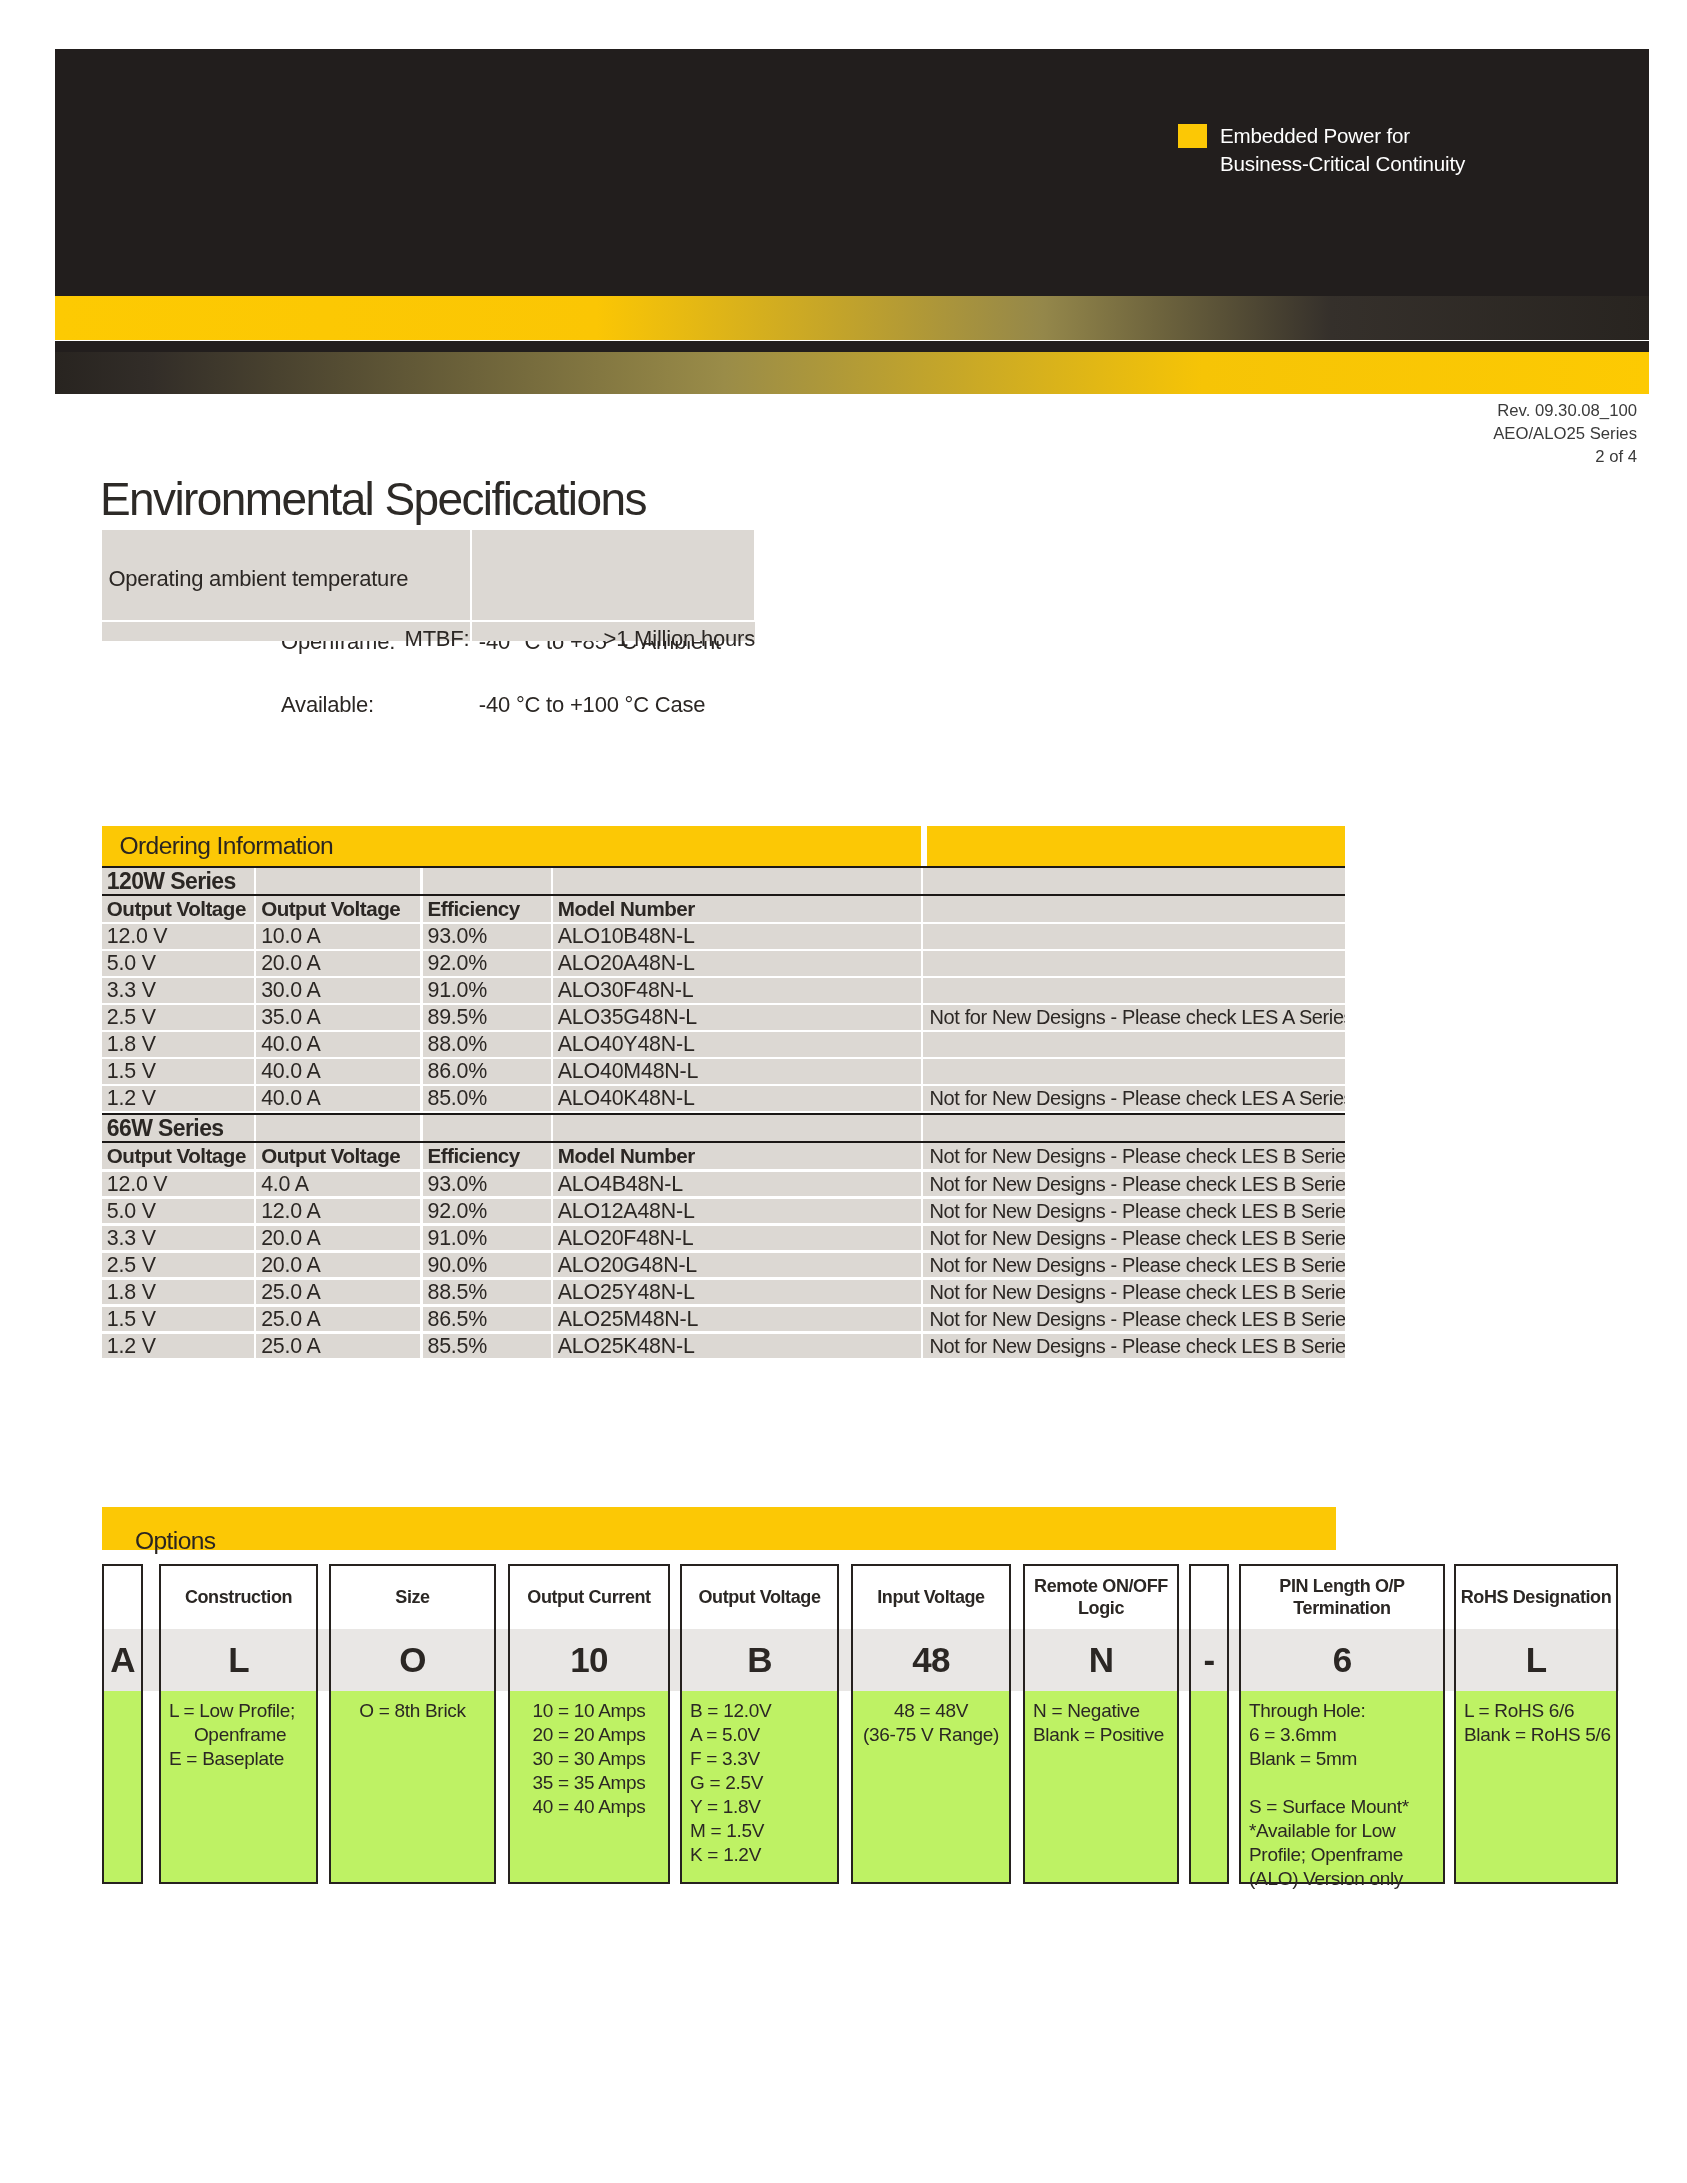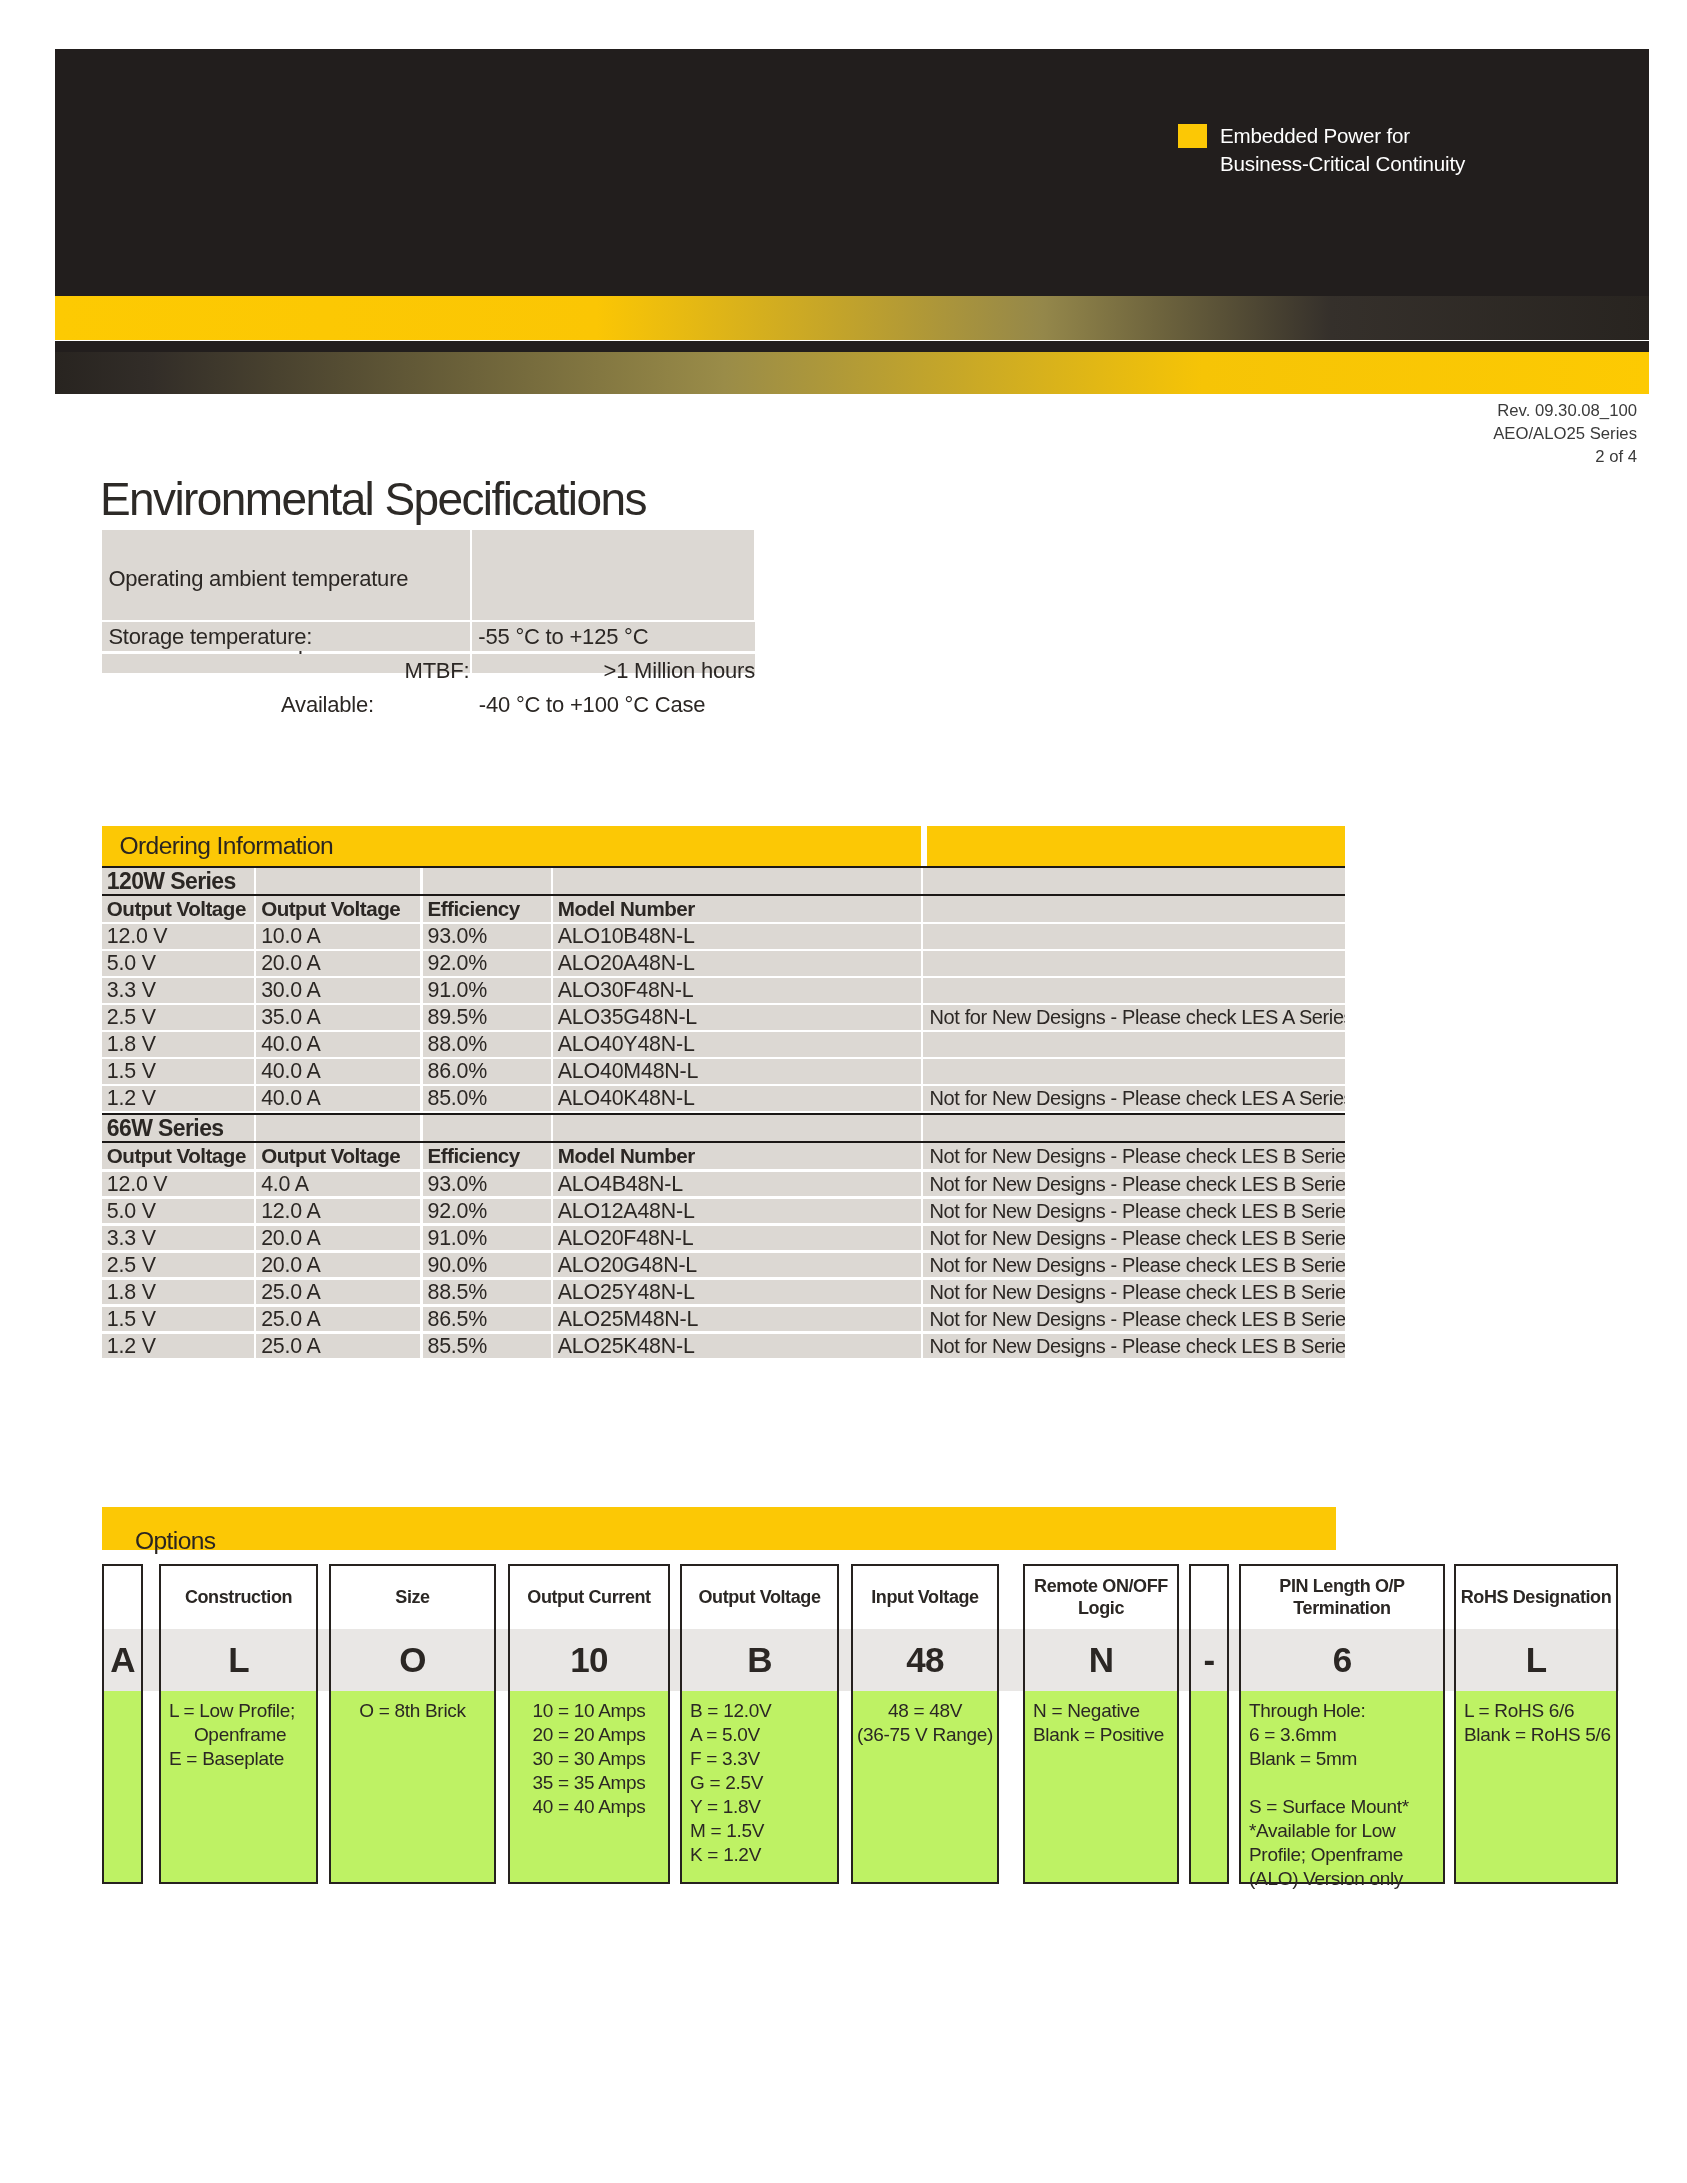--- a/index.html
+++ b/index.html
@@ -98,24 +98,20 @@
         <div class="env-line env-pad">Operating ambient temperature</div>
         <div class="env-line env-indent">Openframe:</div>
         <div class="env-line env-indent">Available:</div>
       </div>
       <div class="env-cell env-right">
         <div class="env-line env-pad">&nbsp;</div>
         <div class="env-line env-pad">-40 °C to +85 °C Ambient</div>
         <div class="env-line env-pad">-40 °C to +100 °C Case</div>
       </div>
     </div>
-    <div class="env-row row-h2">
-      <div class="env-cell env-left env-single-l">Storage temperature:</div>
-      <div class="env-cell env-right env-single-r">-55 °C to +125 °C</div>
-    </div>
     <div class="env-row row-h3">
       <div class="env-cell env-left env-single-l">MTBF:</div>
       <div class="env-cell env-right env-single-r">&gt;1 Million hours</div>
     </div>
   </div>
 
   <div class="ordering">
     <div class="ord-bar">
       <div class="ord-bar-main">
         <div class="ord-title">Ordering Information</div>
@@ -295,21 +291,21 @@
         <div class="opt-content">
           <div class="opt-line">B = 12.0V</div>
           <div class="opt-line">A = 5.0V</div>
           <div class="opt-line">F = 3.3V</div>
           <div class="opt-line">G = 2.5V</div>
           <div class="opt-line">Y = 1.8V</div>
           <div class="opt-line">M = 1.5V</div>
           <div class="opt-line">K = 1.2V</div>
         </div>
       </div>
-      <div class="opt-box" style="left: 851px; width: 148px;">
+      <div class="opt-box" style="left: 851px; width: 160px;">
         <div class="opt-head">Input Voltage</div>
         <div class="opt-code">48</div>
         <div class="opt-content center">
           <div class="opt-line">48 = 48V</div>
           <div class="opt-line">(36-75 V Range)</div>
         </div>
       </div>
       <div class="opt-box" style="left: 1023px; width: 156px;">
         <div class="opt-head">Remote ON/OFF Logic</div>
         <div class="opt-code">N</div>

